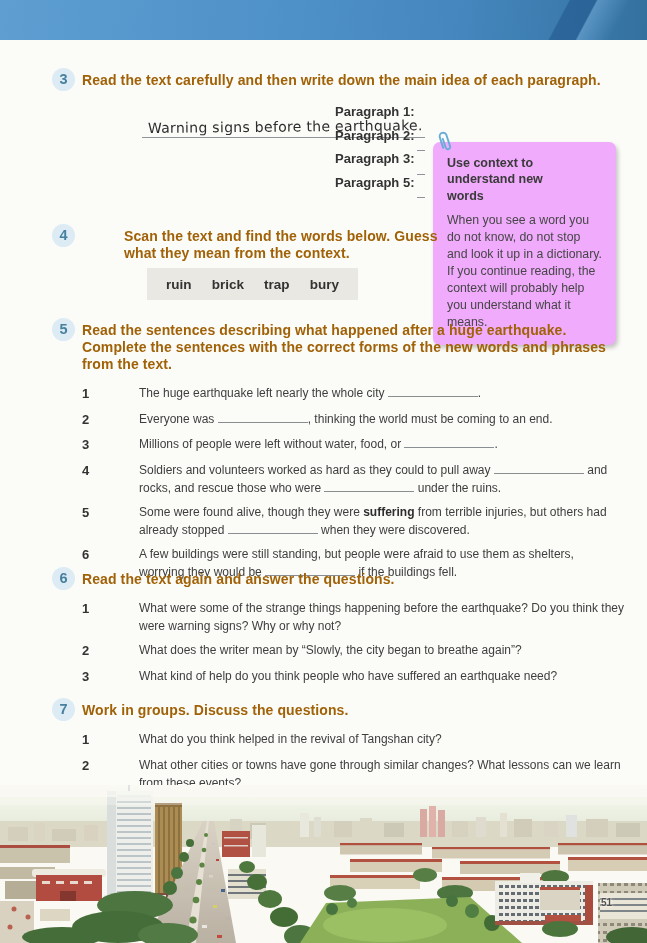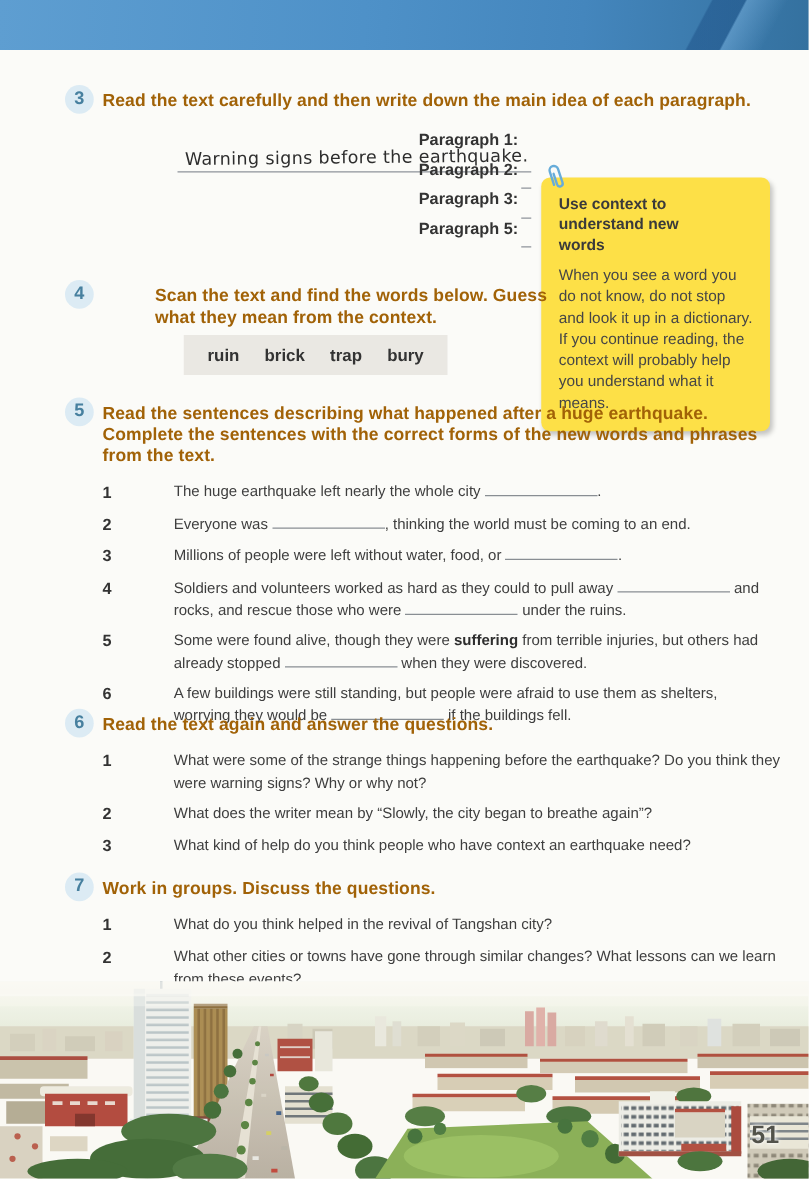--- a/index.html
+++ b/index.html
@@ -40,21 +40,21 @@
   .pline { flex:1; border-bottom:1px solid #8f949a; height:100%; padding:0 2px 1px 6px; display:flex; align-items:flex-end;margin-left:17px; }
   .handwriting {
     font-family:"DejaVu Sans", sans-serif;
     font-size:14px; color:#2d2d2d; letter-spacing:.3px;
     transform:rotate(-.6deg); transform-origin:left bottom; white-space:nowrap;
   }
 
   
   .tipbox {
     position:absolute; left:433px; top:142px; width:183px;
-    background:#fde047; border-radius:7px;
+    background:#f0abfc; border-radius:7px;
     box-shadow:2px 3px 4px rgba(0,0,0,.22);
     padding:13px 12px 14px 14px;
   }
   .tipclip { position:absolute; top:-13px; left:0px; }
   .tiptitle { font-size:12.5px; font-weight:bold; color:#3a3a3a; line-height:1.3; width:125px; margin-bottom:8px; }
   .tipbody  { font-size:12.3px; color:#464646; line-height:1.38; }
 
   
   #ex4 .exhead { width:340px;margin-left:42px; }
   .wordbox {
@@ -75,21 +75,21 @@
   .blank {
     display:inline-block; width:90px; height:11px;
     border-bottom:1px solid #898e93;
   }
   .bword { font-weight:bold; color:#2e2e2e; }
 
   
   .photo { position:absolute; left:0; top:785px; width:647px; height:158px; }
   .pagenum {
     position:absolute; left:601px; top:897px;
-    font-size:20px; font-weight:bold; color:#52524a;
+    font-size:10px; font-weight:bold; color:#52524a;
     text-shadow:0 0 4px rgba(255,255,255,.95), 0 0 2px rgba(255,255,255,.9);
   }
 </style>
 </head>
 <body>
 
 <div class="topband"></div>
 
 <section class="ex" id="ex3" style="top:72px">
   <span class="exnum">3</span>
@@ -181,21 +181,21 @@
     <div class="item">
       <span class="inum">1</span>
       <span class="itext">What were some of the strange things happening before the earthquake? Do you think they were warning signs? Why or why not?</span>
     </div>
     <div class="item">
       <span class="inum">2</span>
       <span class="itext">What does the writer mean by “Slowly, the city began to breathe again”?</span>
     </div>
     <div class="item">
       <span class="inum">3</span>
-      <span class="itext">What kind of help do you think people who have context an earthquake need?</span>
+      <span class="itext">What kind of help do you think people who have suffered an earthquake need?</span>
     </div>
   </div>
 </section>
 
 <section class="ex" id="ex7" style="top:702px">
   <span class="exnum">7</span>
   <h2 class="exhead">Work in groups. Discuss the questions.</h2>
   <div class="items">
     <div class="item">
       <span class="inum">1</span>

